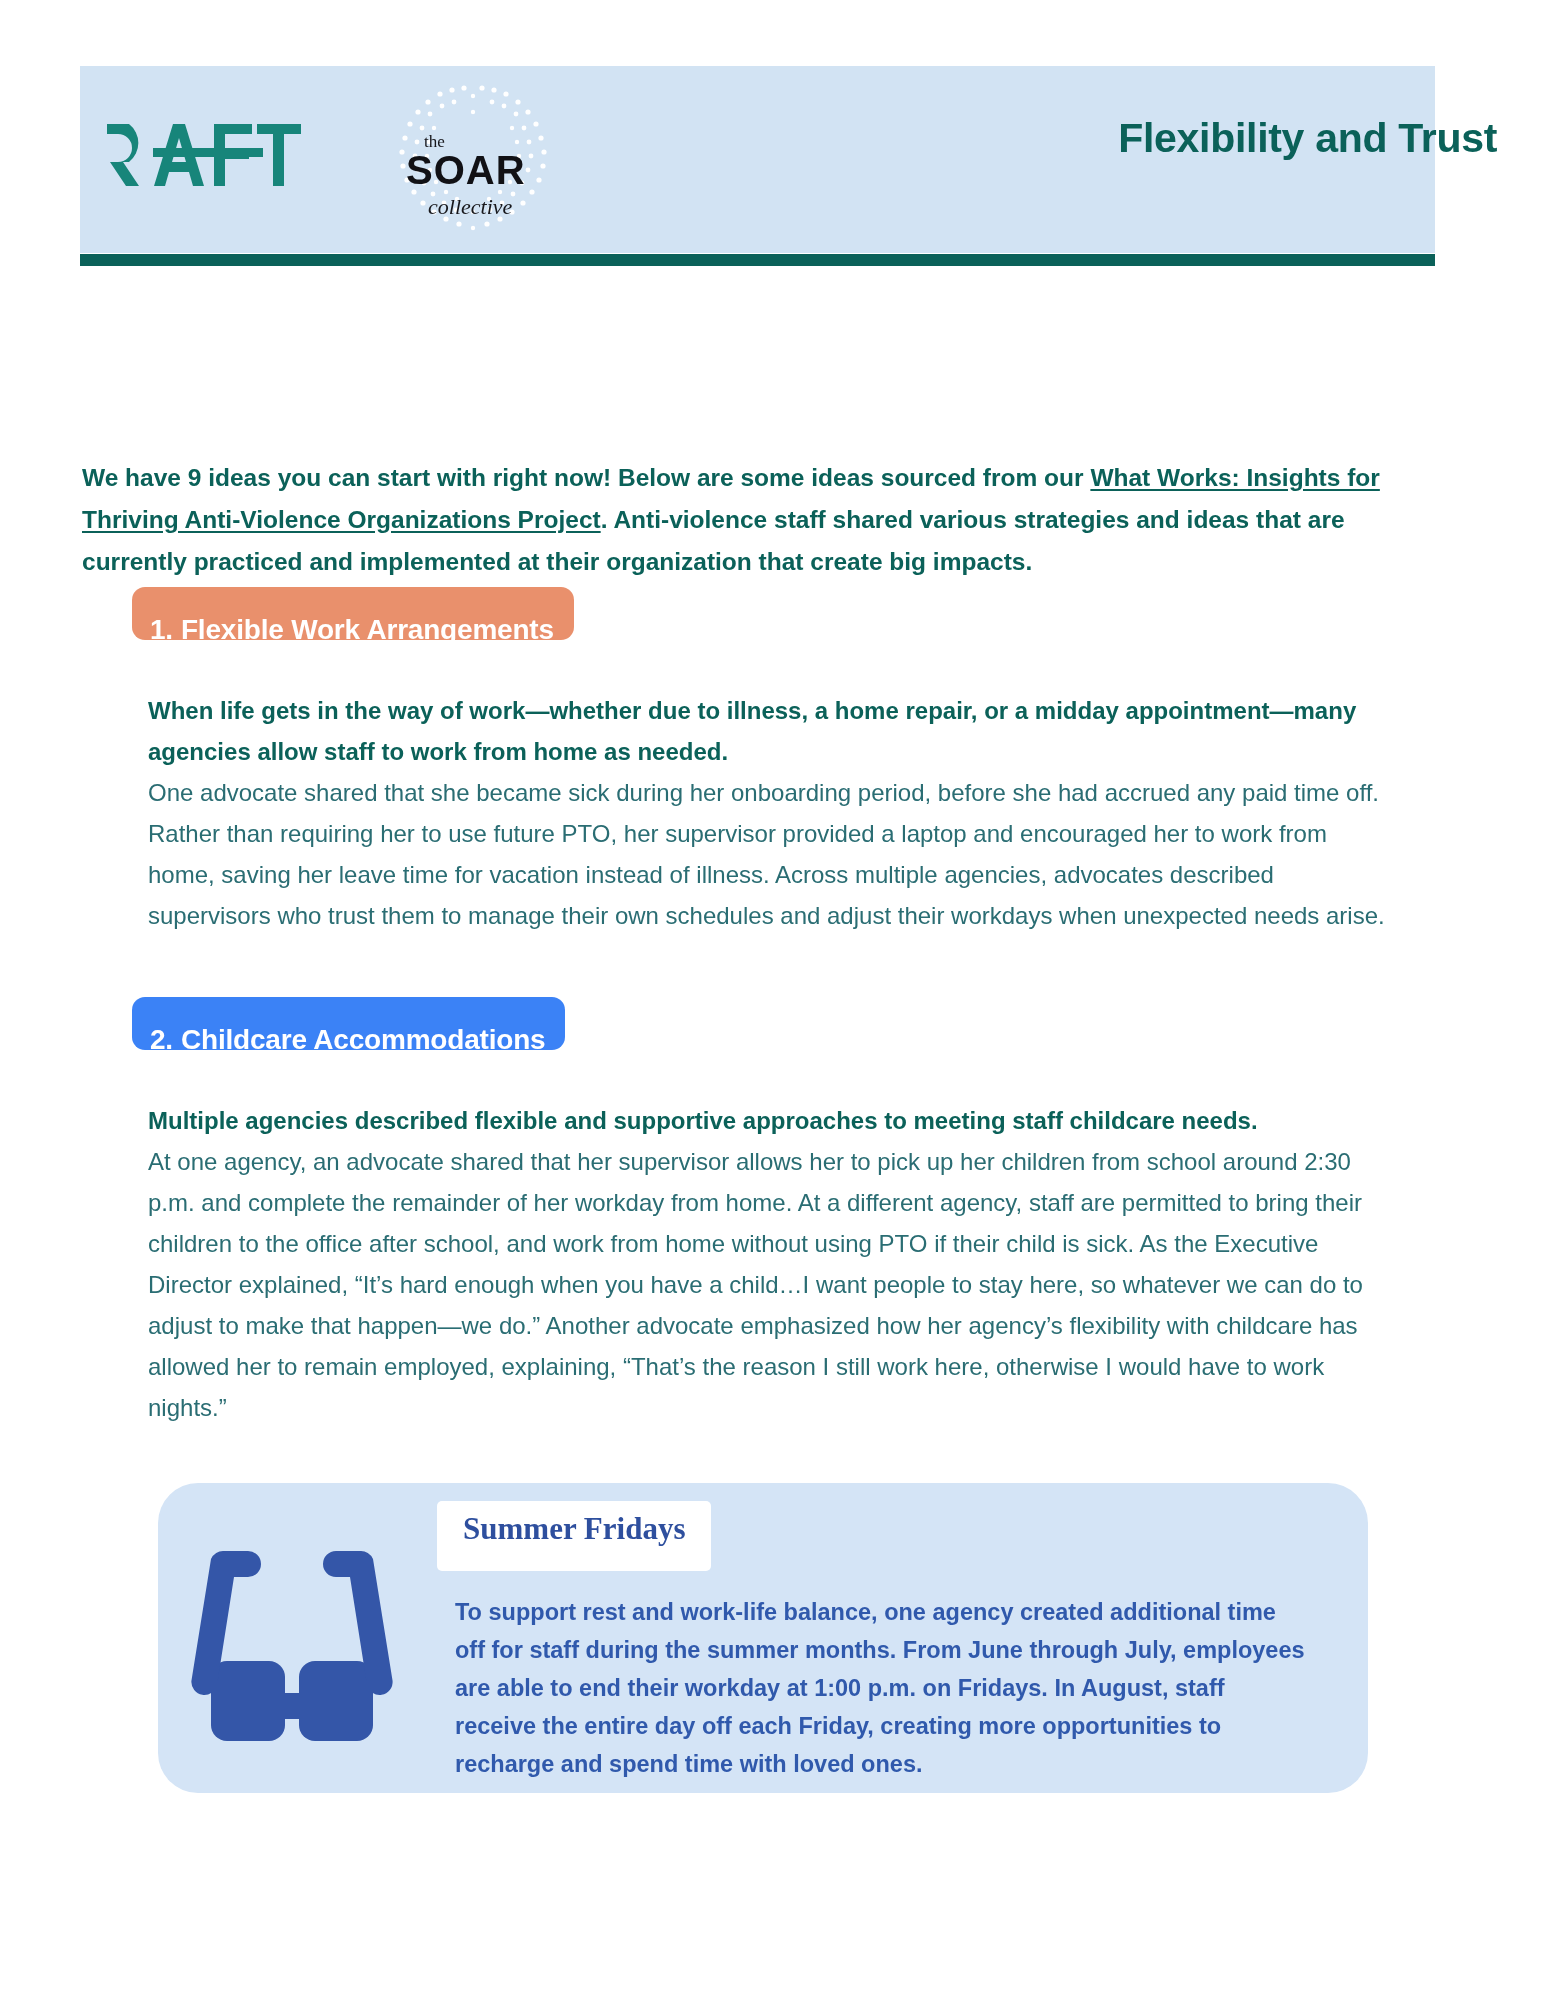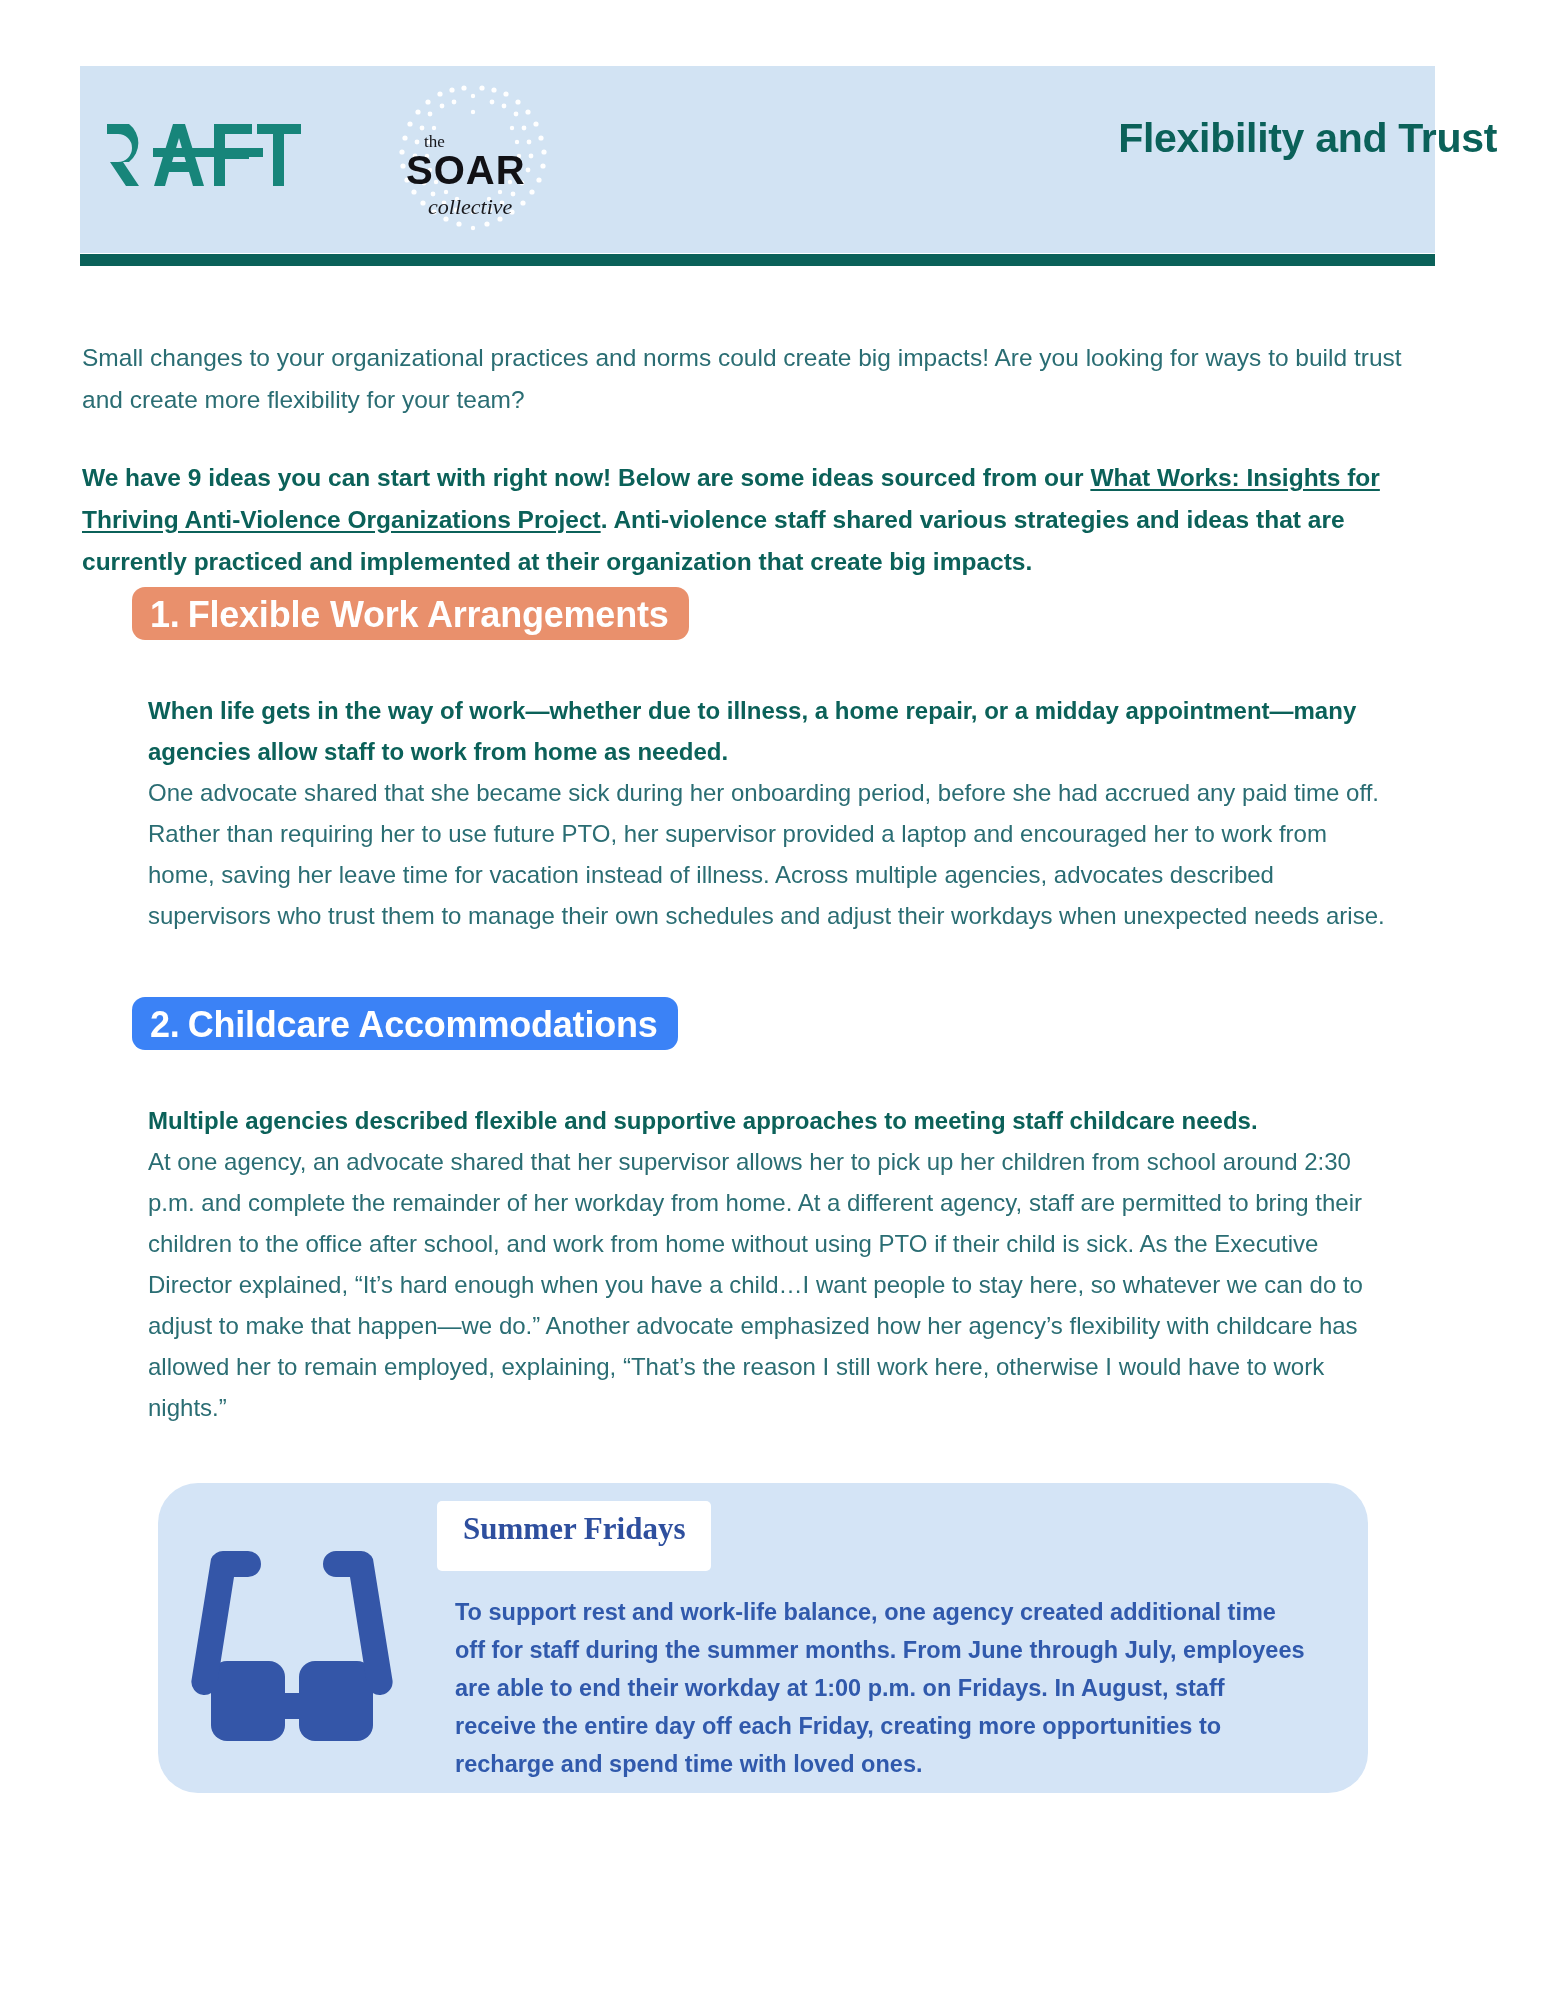--- a/index.html
+++ b/index.html
@@ -132,24 +132,24 @@
     line-height: 42px;
   }
   .lede u { text-decoration: underline; text-underline-offset: 3px; }
 
   
   .badge {
     position: absolute;
     height: 53px;
     border-radius: 13px;
     color: #ffffff;
-    font-size: 36px;
+    font-size: 28px;
     font-weight: 700;
     line-height: 53px;
-    padding: 1px 20px 0 18px;
+    padding: 16px 20px 0 18px;
     box-sizing: border-box;
     white-space: nowrap;
     letter-spacing: -0.2px;
   }
   .badge .num { margin-right: 8px; }
   .badge-1 { left: 132px; top: 583px; background: #e9906c; }
   .badge-2 { left: 132px; top: 993px; background: #3b82f6; }
 
   .sec-body {
     position: absolute;
@@ -302,21 +302,20 @@
     </svg>
     <span class="soar-the">the</span>
     <span class="soar-word">SOAR</span>
     <span class="soar-collective">collective</span>
   </div>
 
   <div class="header-title">
     <span class="l2">Flexibility and Trust</span>
   </div>
 
-  <p class="intro">Small changes to your organizational practices and norms could create big impacts! Are you looking for ways to build trust and create more flexibility for your team?</p>
 
   <p class="lede"><span>We have 9 ideas you can start with right now! Below are some ideas sourced from our </span><u>What Works: Insights for Thriving Anti-Violence Organizations Project</u><span>. Anti-violence staff shared various strategies and ideas that are currently practiced and implemented at their organization that create big impacts.</span></p>
 
   <div class="badge badge-1">
     <span class="num">1.</span><span>Flexible Work Arrangements</span>
   </div>
   <p class="sec-body sec1-body"><b>When life gets in the way of work—whether due to illness, a home repair, or a midday appointment—many agencies allow staff to work from home as needed.</b><br><span>One advocate shared that she became sick during her onboarding period, before she had accrued any paid time off. Rather than requiring her to use future PTO, her supervisor provided a laptop and encouraged her to work from home, saving her leave time for vacation instead of illness. Across multiple agencies, advocates described supervisors who trust them to manage their own schedules and adjust their workdays when unexpected needs arise.</span></p>
 
   <div class="badge badge-2">
     <span class="num">2.</span><span>Childcare Accommodations</span>

